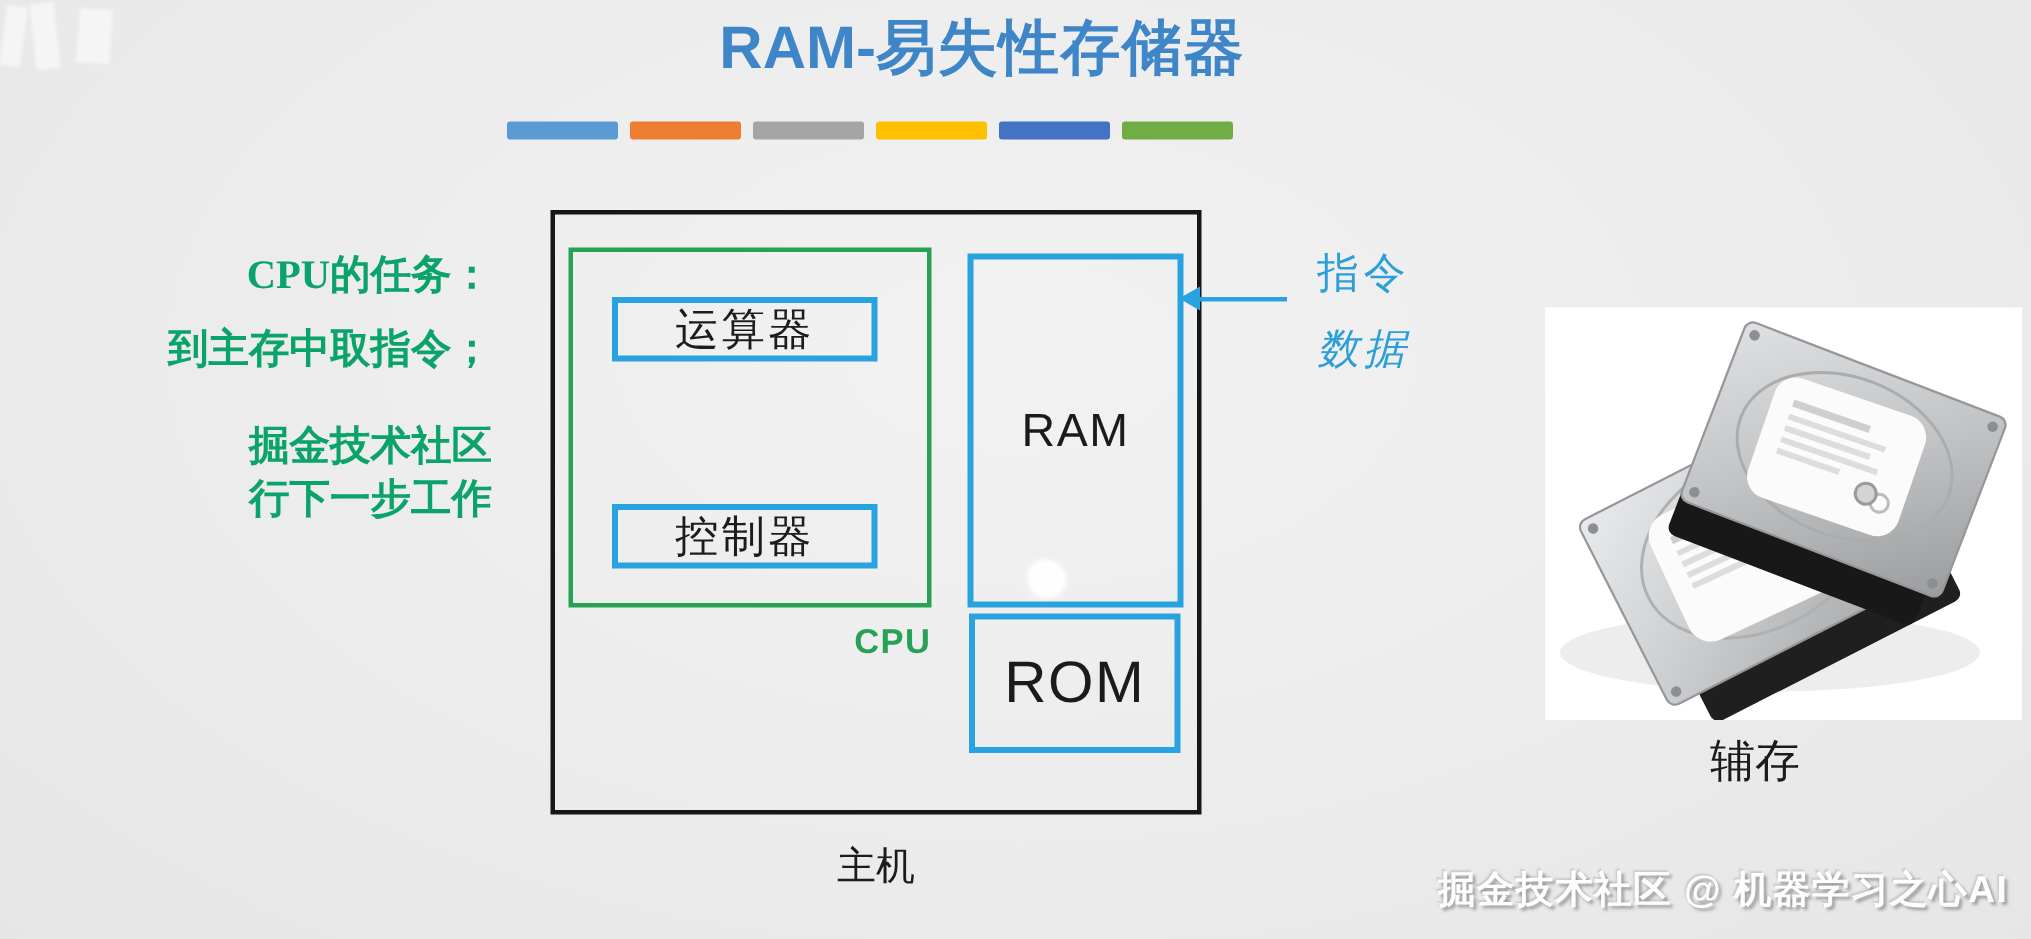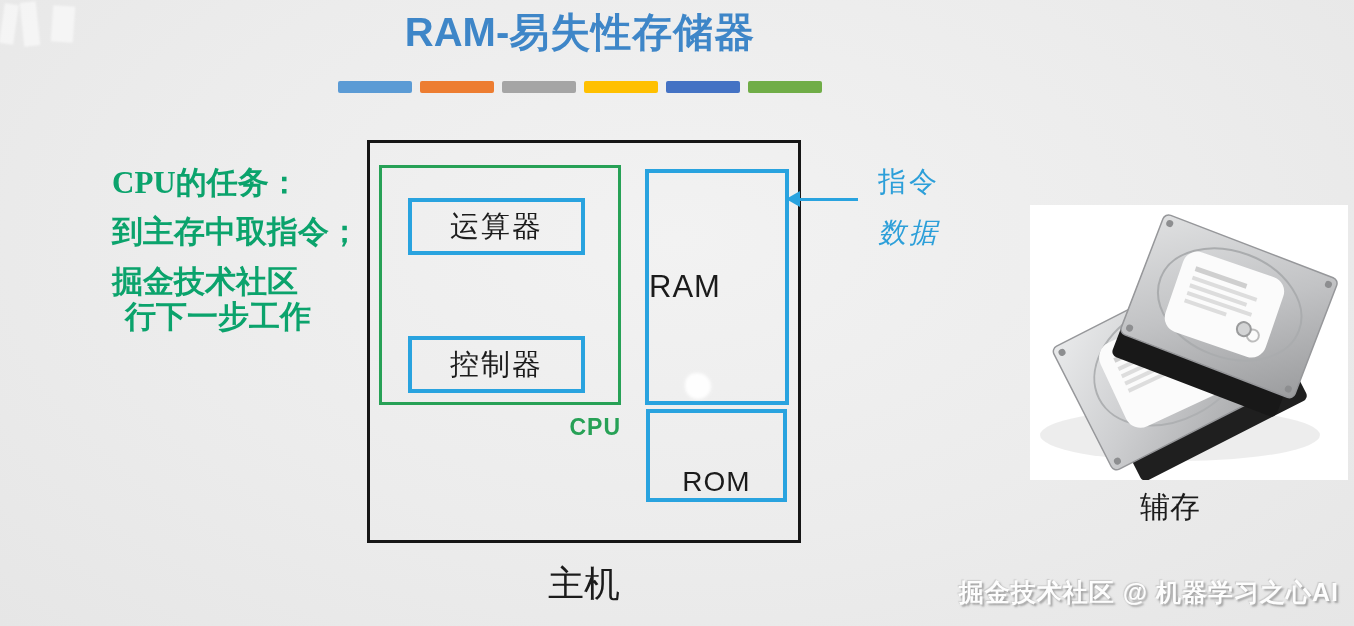--- a/index.html
+++ b/index.html
@@ -15,77 +15,77 @@
   
   .corner-wm { position: absolute; left: 0; top: 0; width: 100px; height: 60px; opacity: .55; filter: blur(1px); }
   .corner-wm i { position: absolute; background: #ffffff; display: block; }
   .corner-wm i:nth-child(1){ left: 2px;  top: 4px;  width: 14px; height: 40px; transform: rotate(8deg); }
   .corner-wm i:nth-child(2){ left: 22px; top: 2px;  width: 16px; height: 44px; transform: rotate(-6deg); }
   .corner-wm i:nth-child(3){ left: 52px; top: 6px;  width: 22px; height: 36px; transform: rotate(4deg); }
 
   
   .title {
     position: absolute; left: 330px; top: 6px; width: 500px;
-    text-align: center; color: #3e86c8; font-size: 40px; line-height: 52px;
+    text-align: right; color: #3e86c8; font-size: 40px; line-height: 52px;
     white-space: nowrap;
   }
   .title .en { font-family: "Liberation Sans", "DejaVu Sans", sans-serif; font-weight: 700; }
   .title .zh { font-family: "Liberation Serif", "DejaVu Serif", serif; font-weight: 700; letter-spacing: 1px; }
 
   
   .dividers { position: absolute; left: 338px; top: 81px; display: flex; gap: 8px; }
   .dividers .bar { width: 74px; height: 12px; border-radius: 2px; display: block; }
 
   
   .cpu-task {
     position: absolute; left: 112px; top: 168px;
-    color: #0ba36c; font-size: 31px; line-height: 30px;
-    font-family: "Liberation Serif", "DejaVu Serif", serif; font-weight: 600;
+    color: #0ba36c; font-size: 27px; line-height: 30px;
+    font-family: "Liberation Serif", "DejaVu Serif", serif; font-weight: 600; text-align: right;
   }
   .cpu-task .line1 { margin-bottom: 19px; }
-  .cpu-task .line2 { margin-bottom: 20px; }
+  .cpu-task .line2 { margin-bottom: 35px; }
   .cpu-task .line3 { margin-bottom: 5px; }
   .cpu-task .line4 { padding-left: 13px; }
 
   
   .host-box { position: absolute; left: 367px; top: 140px; width: 434px; height: 403px; border: 3px solid #161616; }
 
   .cpu-box { position: absolute; left: 9px; top: 22px; width: 242px; height: 240px; border: 3px solid #27a156; }
   .blue-box {
-    position: absolute; left: 26px; width: 177px; height: 57px;
+    position: absolute; left: 26px; width: 177px; height: 43px;
     border: 4px solid #29a3df; display: flex; align-items: center; justify-content: center;
     color: #1c1c1c; font-size: 29px; font-family: "Liberation Serif", "DejaVu Serif", serif;
     letter-spacing: 2px;
   }
   .blue-box.alu { top: 30px; }
   .blue-box.cu  { top: 152px; margin-top: 16px; }
 
   .cpu-caption {
     position: absolute; left: 9px; top: 271px; width: 242px; text-align: right;
     color: #27a156; font-size: 23px; font-weight: 700; letter-spacing: 1px;
   }
 
   .ram-box {
     position: absolute; left: 275px; top: 26px; width: 144px; height: 236px;
-    border: 4px solid #29a3df; display: flex; align-items: center; 
+    border: 4px solid #29a3df; display: flex; align-items: center; justify-content: center;
     color: #1b1b1b; font-size: 31px; letter-spacing: 1px;
   }
   .ram-box .blob {
     position: absolute; left: 36px; bottom: 2px; width: 26px; height: 26px;
     background: #ffffff; border-radius: 45% 55% 50% 50%; filter: blur(1.5px); opacity: .95;
   }
   .rom-box {
     position: absolute; left: 276px; top: 266px; width: 141px; height: 93px;
-    border: 4px solid #29a3df; display: flex; align-items: flex-end; justify-content: center;
-    color: #1b1b1b; font-size: 28px; letter-spacing: 1px;
+    border: 4px solid #29a3df; display: flex; align-items: center; justify-content: center;
+    color: #1b1b1b; font-size: 39px; letter-spacing: 1px;
   }
 
   .host-caption {
     position: absolute; left: 509px; top: 560px; width: 150px; text-align: center;
-    color: #1b1b1b; font-size: 36px; font-family: "Liberation Serif", "DejaVu Serif", serif;
+    color: #1b1b1b; font-size: 26px; font-family: "Liberation Serif", "DejaVu Serif", serif;
   }
 
   
   .arrow { position: absolute; left: 786px; top: 191px; width: 72px; height: 16px; }
   .arrow .shaft { position: absolute; left: 12px; top: 7px; width: 60px; height: 3px; background: #29a3df; }
   .arrow .head {
     position: absolute; left: 0; top: 0; width: 0; height: 0;
     border-top: 8px solid transparent; border-bottom: 8px solid transparent;
     border-right: 14px solid #29a3df;
   }

